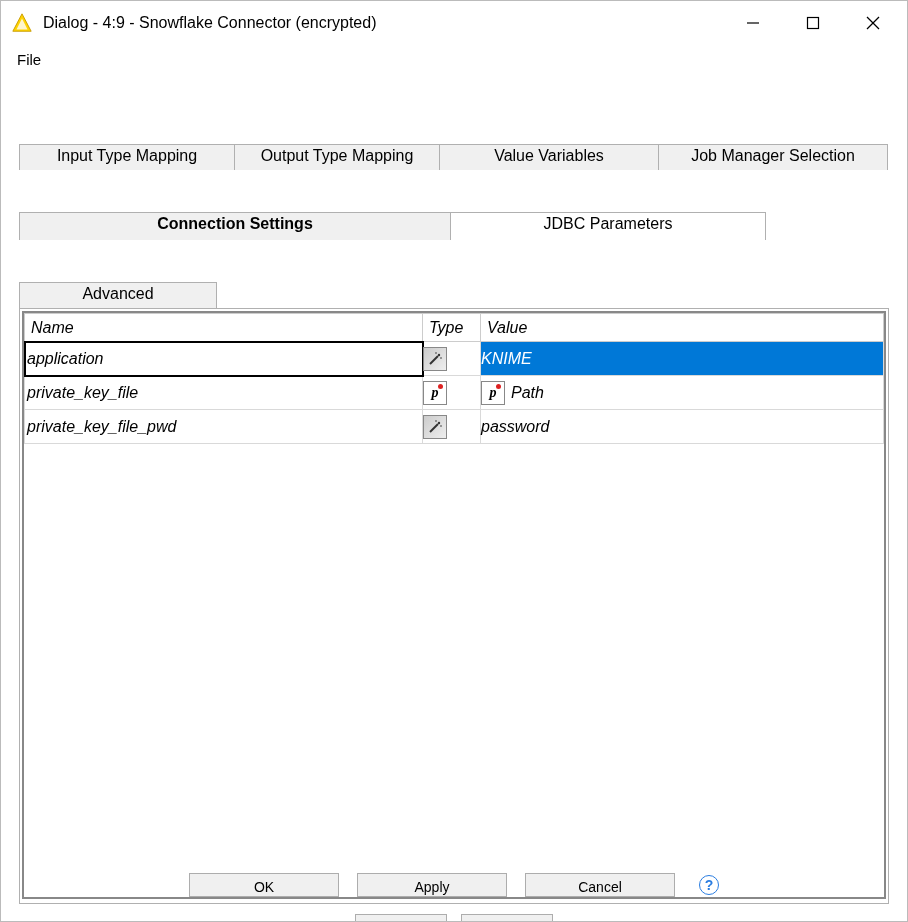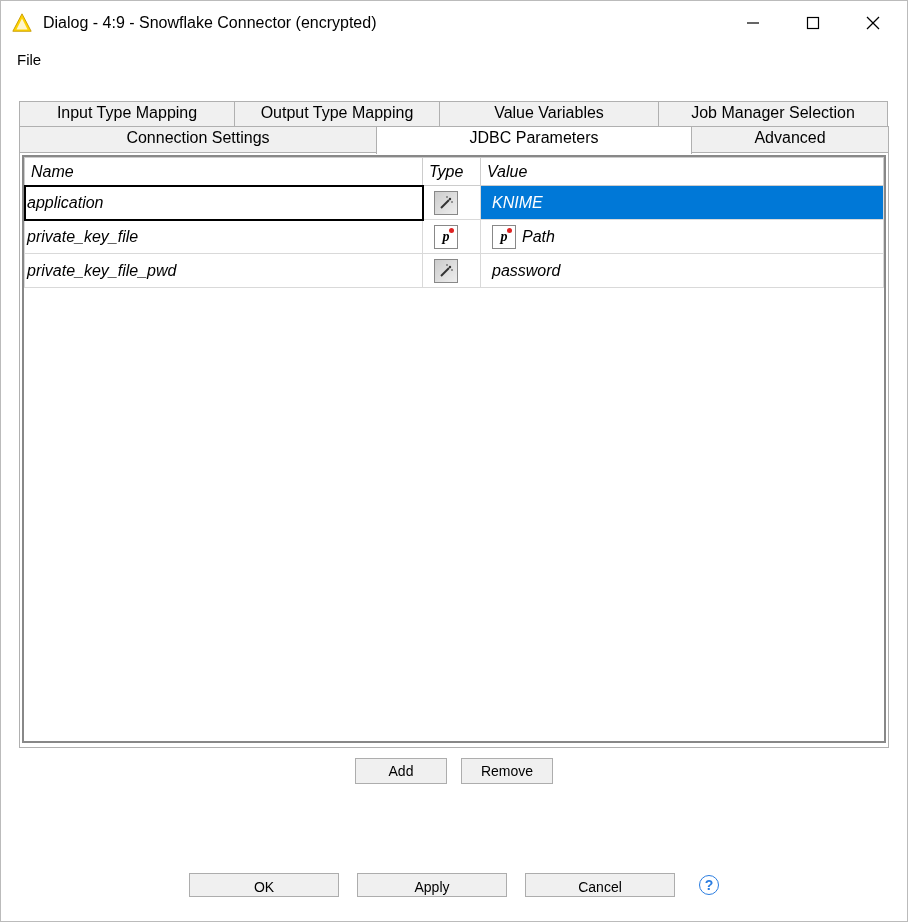--- a/index.html
+++ b/index.html
@@ -75,36 +75,37 @@
   .tab {
     background: #f0f0f0;
     border: 1px solid #b0b0b0;
     border-bottom: none;
     text-align: center;
     padding: 2px 0 3px 0;
     font-size: 16px;
     white-space: nowrap;
     margin-right: -1px;
     margin-bottom: -1px;
+    margin-top: 43px;
   }
   .tab.row1 { height: 26px; }
   .tab.row2 { height: 28px; }
   .tab.active {
     background: #fff;
     position: relative;
     z-index: 2;
   }
 
   
   .tab.r1a { width: 216px; }
   .tab.r1b { width: 206px; }
   .tab.r1c { width: 220px; }
   .tab.r1d { width: 230px; }
   
-  .tab.r2a { width: 358px; }
+  .tab.r2a { width: 432px; font-weight: bold; }
   .tab.r2b { width: 316px; }
   .tab.r2c { width: 198px; }
 
   
   .pane {
     border: 1px solid #b0b0b0;
     background:#fff;
     height: 596px;
     margin-top: -1px;
     padding: 2px;
@@ -126,21 +127,21 @@
     text-align: left;
     font-weight: normal;
     background: #fff;
     border: 1px solid #ccc;
     padding: 4px 6px;
     height: 28px;
   }
   table.grid td {
     border: 1px solid #d9d9d9;
     height: 34px;
-    padding: 0 11px;
+    padding: 0 0;
     vertical-align: middle;
   }
   table.grid td.name-cell {
     padding-left: 2px;
   }
   .col-name { width: 398px; }
   .col-type { width: 58px; }
   .col-value {  }
 
   tr.selected td.name-cell {

